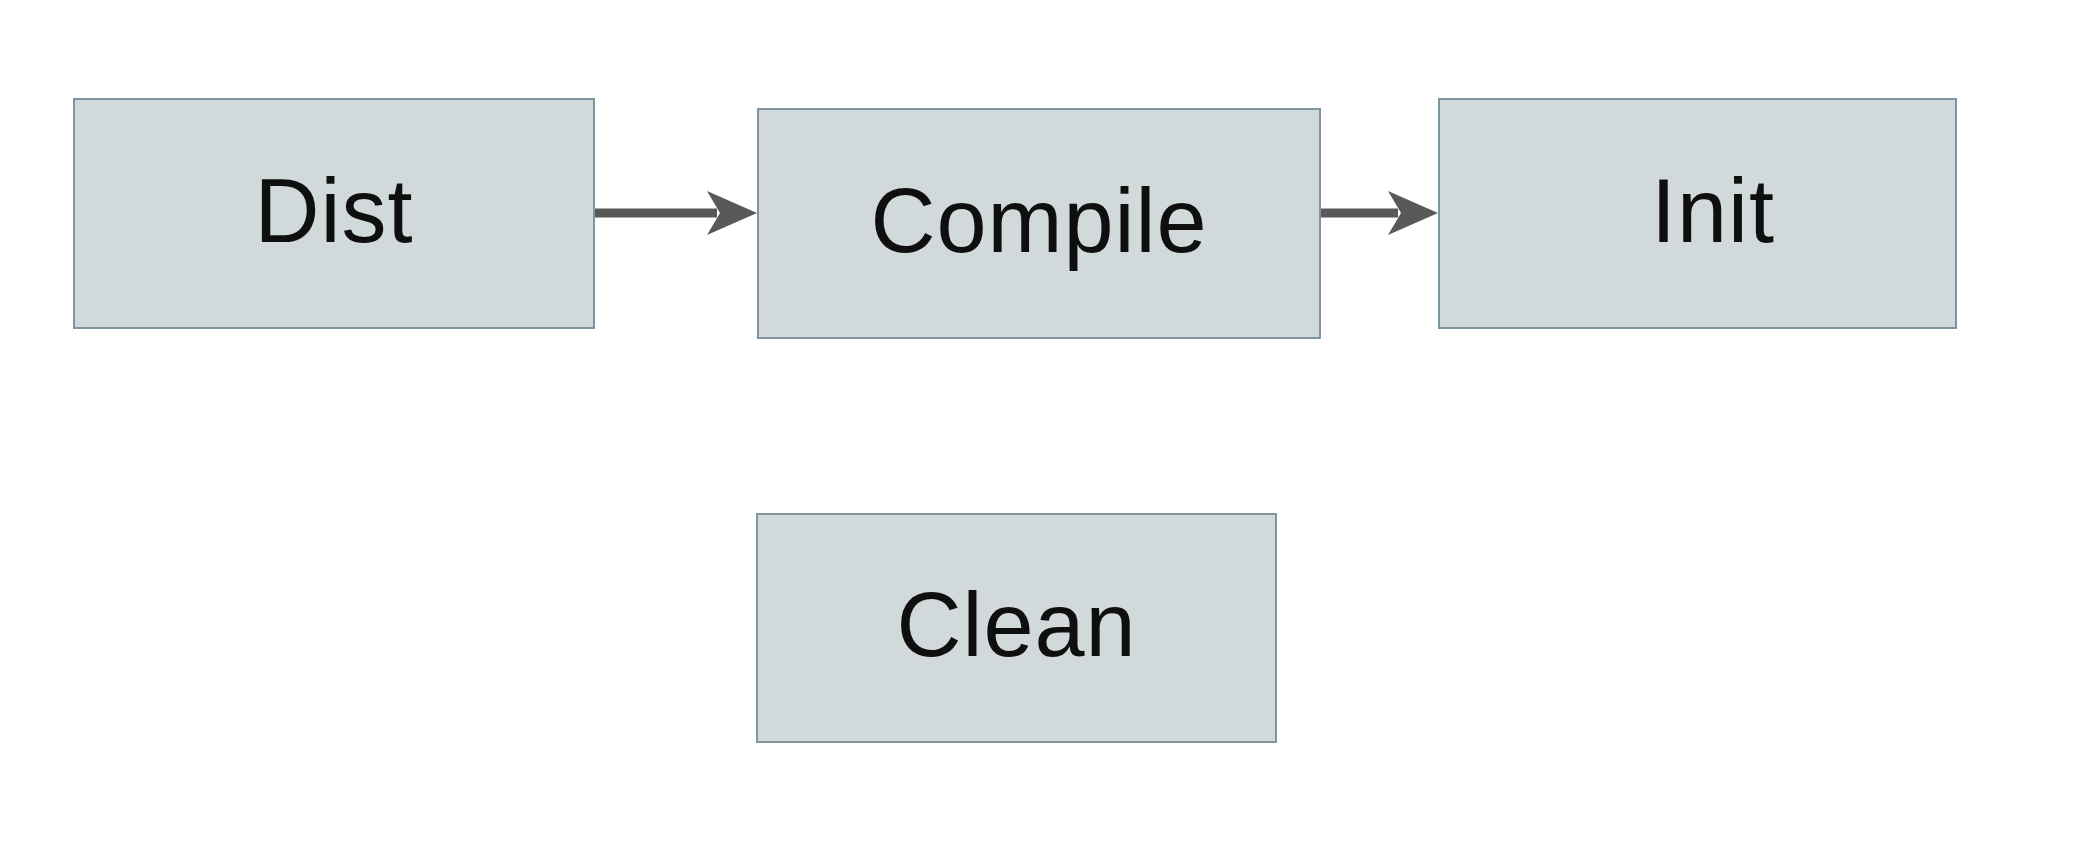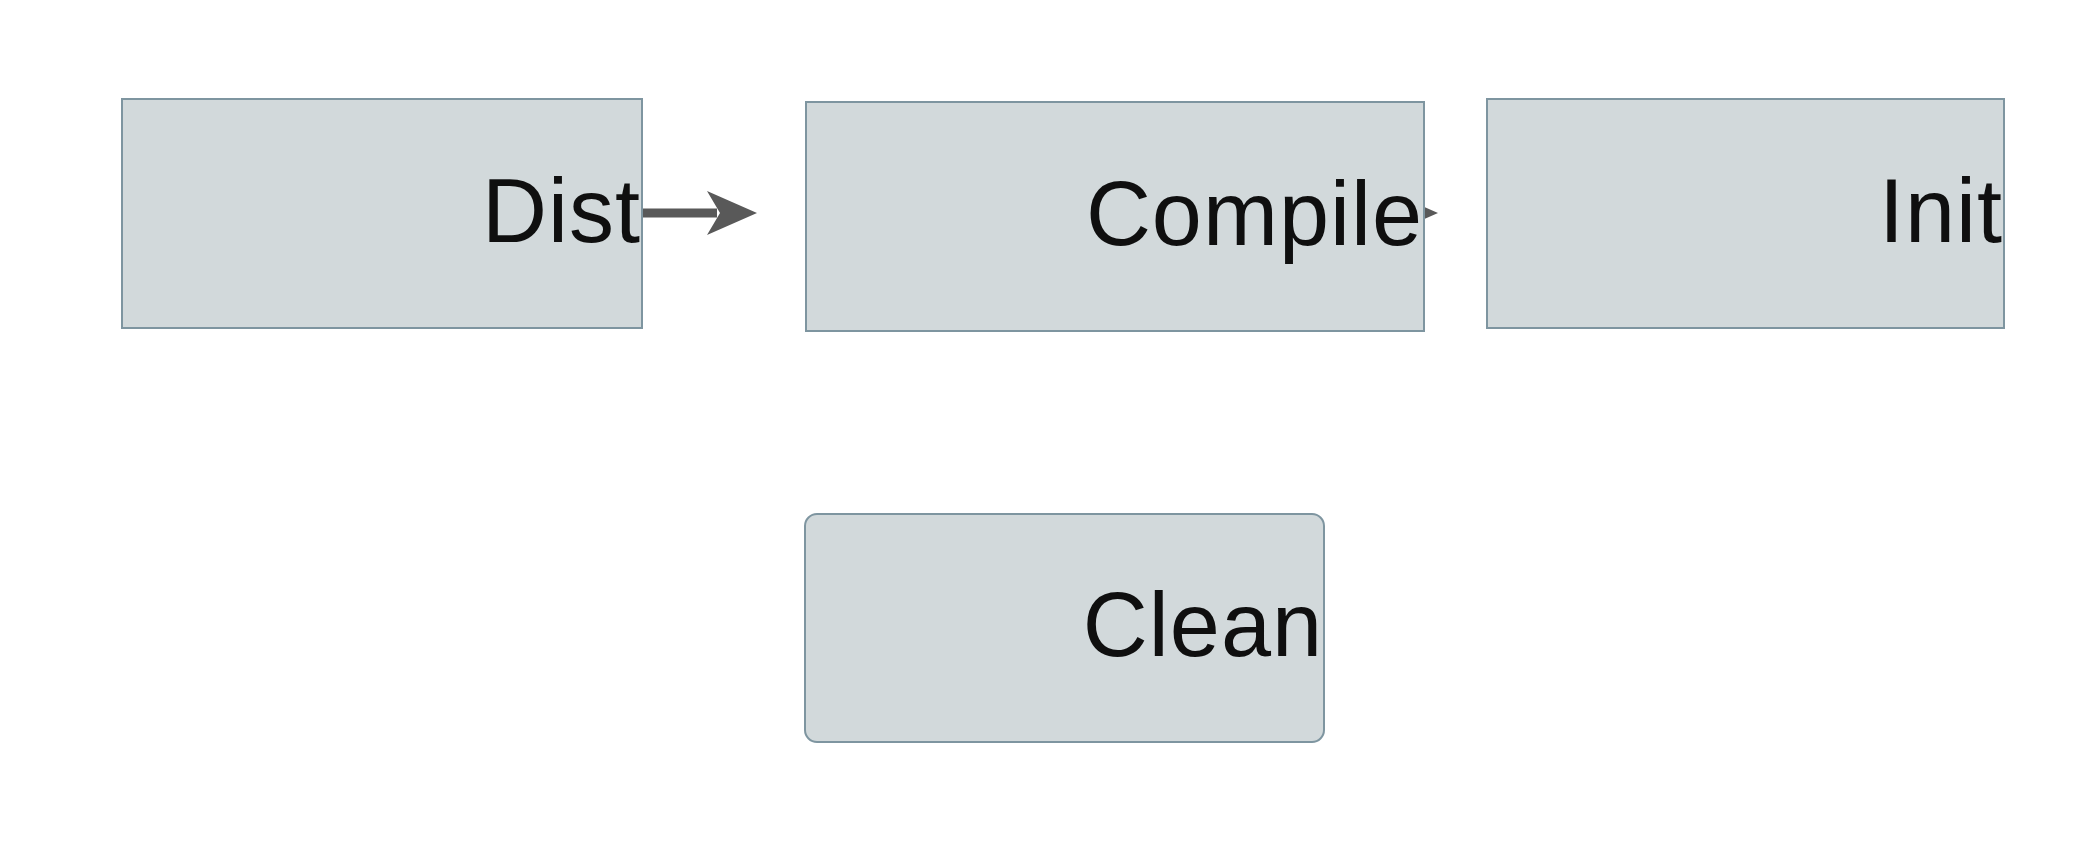--- a/index.html
+++ b/index.html
@@ -15,37 +15,36 @@
     width: 2078px;
     height: 848px;
     background: var(--bg, #ffffff);
     overflow: hidden;
   }
   .node {
     position: absolute;
     box-sizing: border-box;
     display: flex;
     align-items: center;
-    justify-content: flex-end;
+    justify-content: center;
     background: var(--node-fill, #d2d9db);
     border: 2px solid var(--node-border, #7e95a0);
-    margin-left: 48px;
   }
   .node-label {
     font-size: 90px;
     line-height: 1;
     letter-spacing: 1px;
     color: var(--text-color, #0f0f0f);
     transform: translateY(-3px);
     white-space: nowrap;
   }
   .node-dist    { left: 73px;   top: 98px;  width: 522px; height: 231px; }
-  .node-compile { left: 757px;  top: 101px;  width: 620px; height: 231px; }
+  .node-compile { left: 757px;  top: 108px;  width: 564px; height: 231px; }
   .node-init    { left: 1438px; top: 98px;  width: 519px; height: 231px; padding-left: 31px; }
-  .node-clean   { left: 756px;  top: 513px; width: 521px; height: 230px; border-radius: 13px; }
+  .node-clean   { left: 756px;  top: 513px; width: 521px; height: 230px; }
   .edges-layer {
     position: absolute;
     left: 0; top: 0;
     width: 2078px;
     height: 848px;
     pointer-events: none;
   }
   .edge line    { stroke: var(--arrow-color, #595959); stroke-width: 9; }
   .edge polygon { fill:   var(--arrow-color, #595959); }
 </style>

